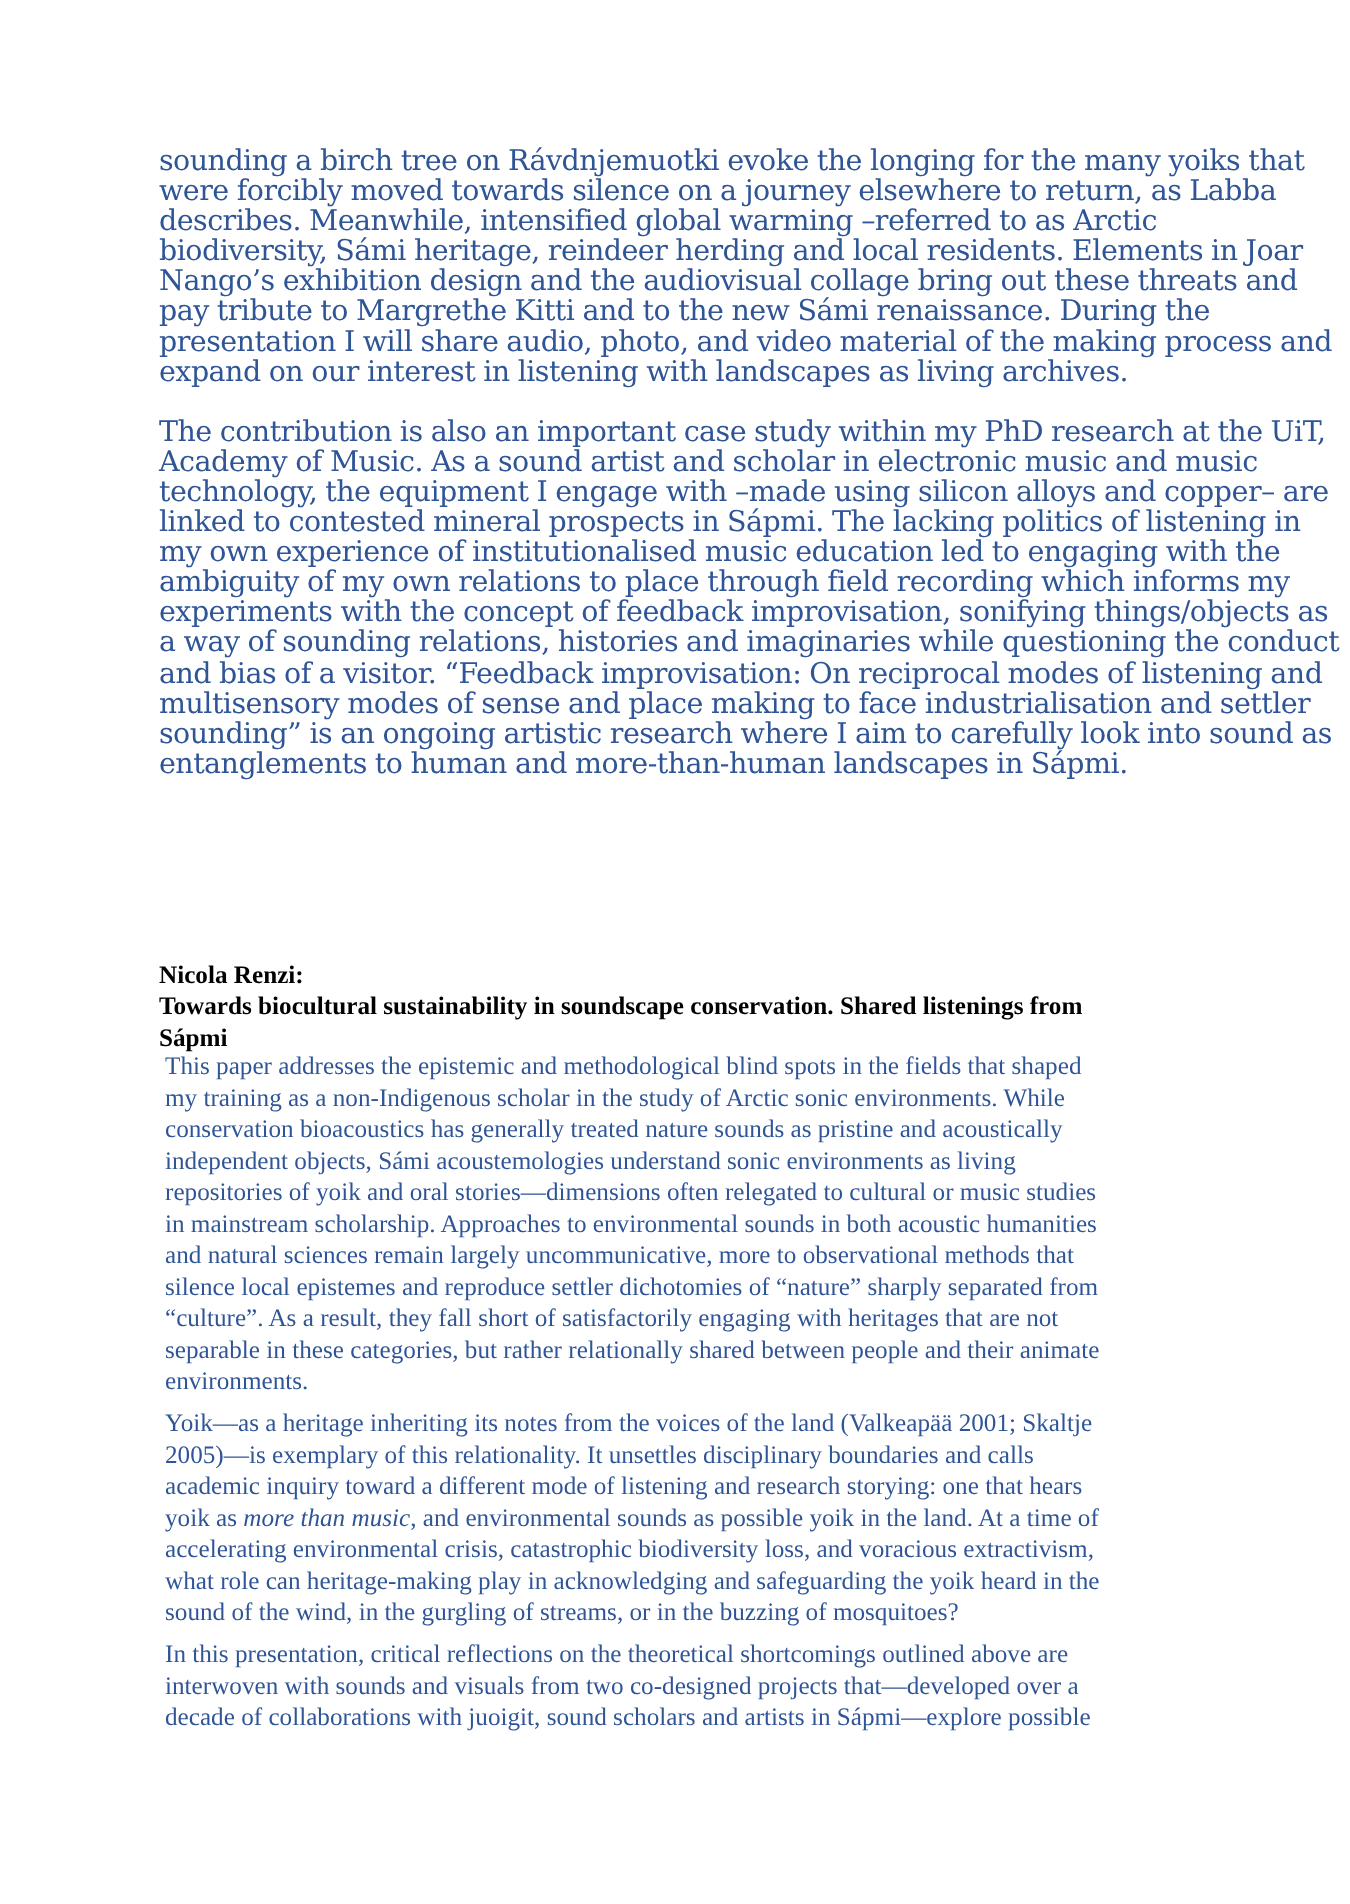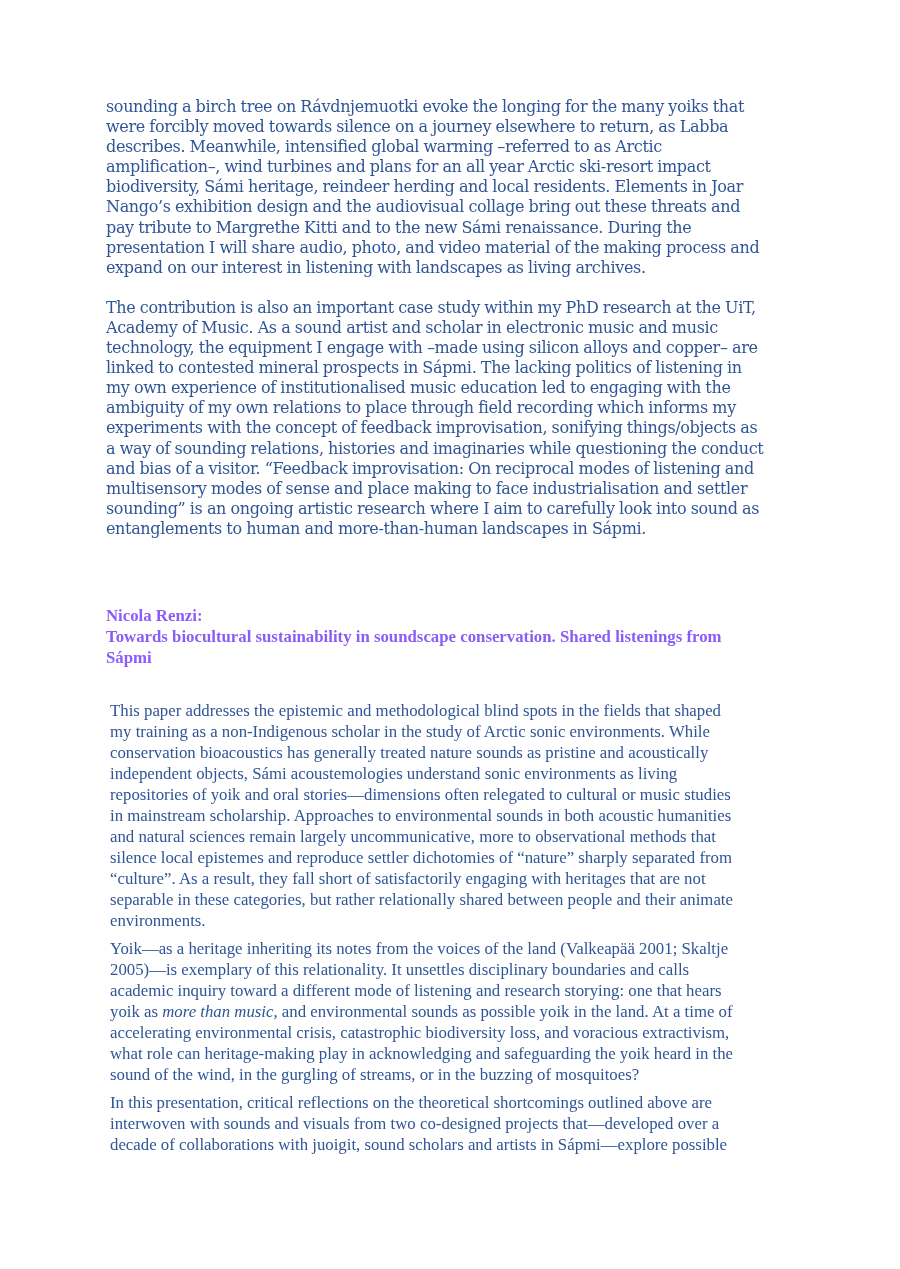--- a/index.html
+++ b/index.html
@@ -1,35 +1,35 @@
 <!DOCTYPE html>
 <html><head>
 <meta charset="utf-8">
 <style>
   html, body { margin: 0; padding: 0; background: #ffffff; }
   body { width: 900px; height: 1269px; position: relative; overflow: hidden; }
   .page { position: absolute; left: 106px; top: 97px; width: 690px; color: #2f5597; }
   .p1 {
     font-family: "DejaVu Serif", serif;
-    font-size: 16px;
+    font-size: 19px;
     line-height: 20.1px;
     margin: 0;
     letter-spacing: -0.35px;
     word-spacing: -0.3px;
     white-space: nowrap;
   }
   .p1 .ln { display: block; }
   .gap1 { height: 20px; }
   .heading {
-    position: absolute; left: 106px; top: 605px; width: 700px;
+    position: absolute; left: 106px; top: 639px; width: 700px;
     font-family: "Liberation Serif", serif;
     font-weight: bold;
     font-size: 16.8px;
     line-height: 21px;
-    color: #8b5cf6;
+    color: #000000;
   }
   .heading .ln { display: block; white-space: nowrap; }
   .sec2 {
     position: absolute; left: 110px; top: 688px; width: 700px;
     font-family: "Liberation Serif", serif;
     font-size: 16.8px;
     line-height: 21px;
     color: #2f5597;
     margin-top: 12px;
   }
@@ -38,21 +38,20 @@
   .sec2 em { font-style: italic; }
 </style>
 </head>
 <body>
 
 <div class="page">
   <p class="p1">
     <span class="ln">sounding a birch tree on Rávdnjemuotki evoke the longing for the many yoiks that</span>
     <span class="ln">were forcibly moved towards silence on a journey elsewhere to return, as Labba</span>
     <span class="ln">describes. Meanwhile, intensified global warming –referred to as Arctic</span>
-    <span class="ln">amplification–, wind turbines and plans for an all year Arctic ski-resort impact</span>
     <span class="ln">biodiversity, Sámi heritage, reindeer herding and local residents. Elements in Joar</span>
     <span class="ln">Nango’s exhibition design and the audiovisual collage bring out these threats and</span>
     <span class="ln">pay tribute to Margrethe Kitti and to the new Sámi renaissance. During the</span>
     <span class="ln">presentation I will share audio, photo, and video material of the making process and</span>
     <span class="ln">expand on our interest in listening with landscapes as living archives.</span>
   </p>
   <div class="gap1"></div>
   <p class="p1">
     <span class="ln">The contribution is also an important case study within my PhD research at the UiT,</span>
     <span class="ln">Academy of Music. As a sound artist and scholar in electronic music and music</span>

